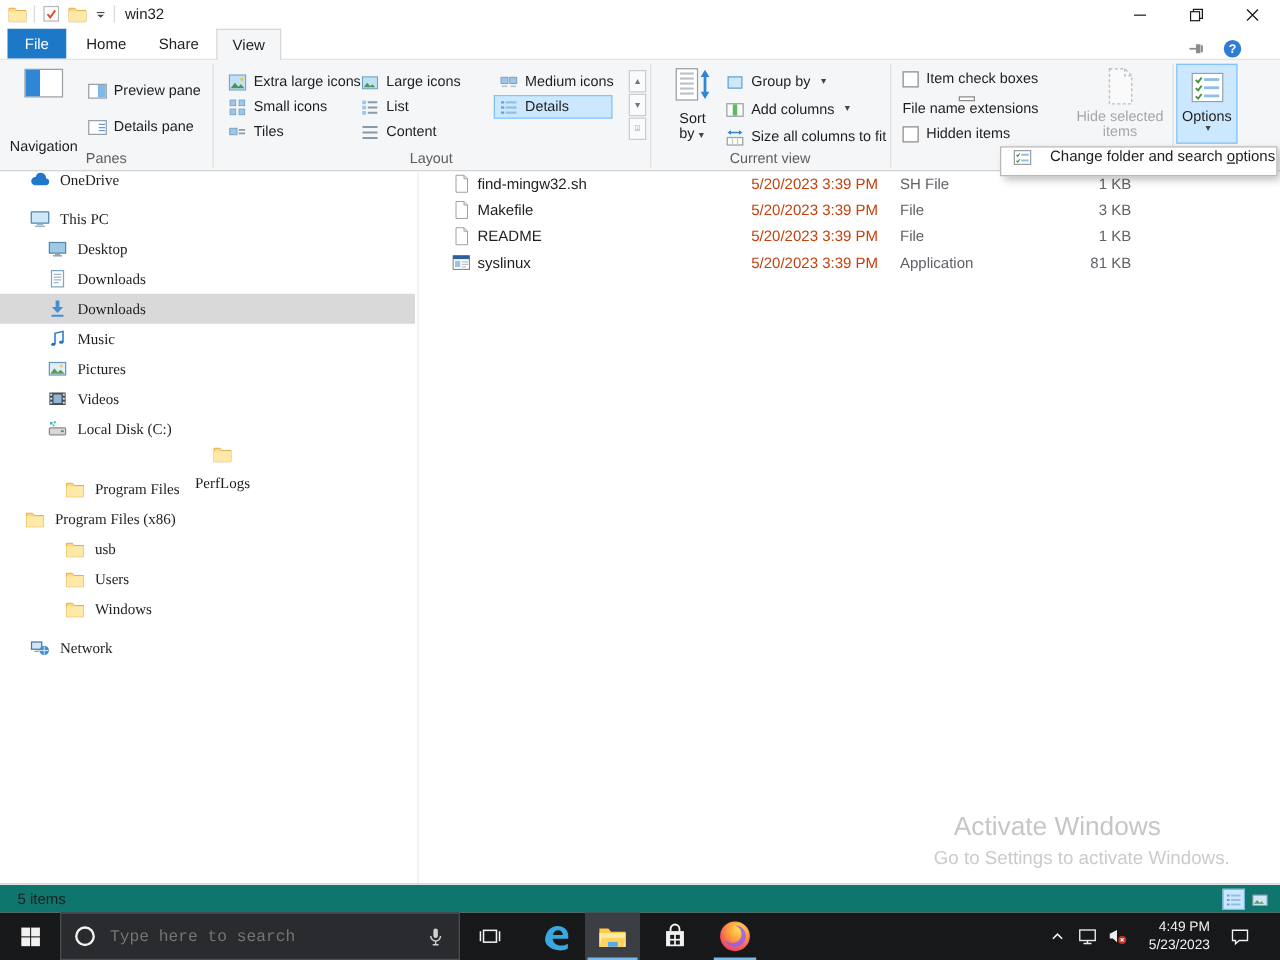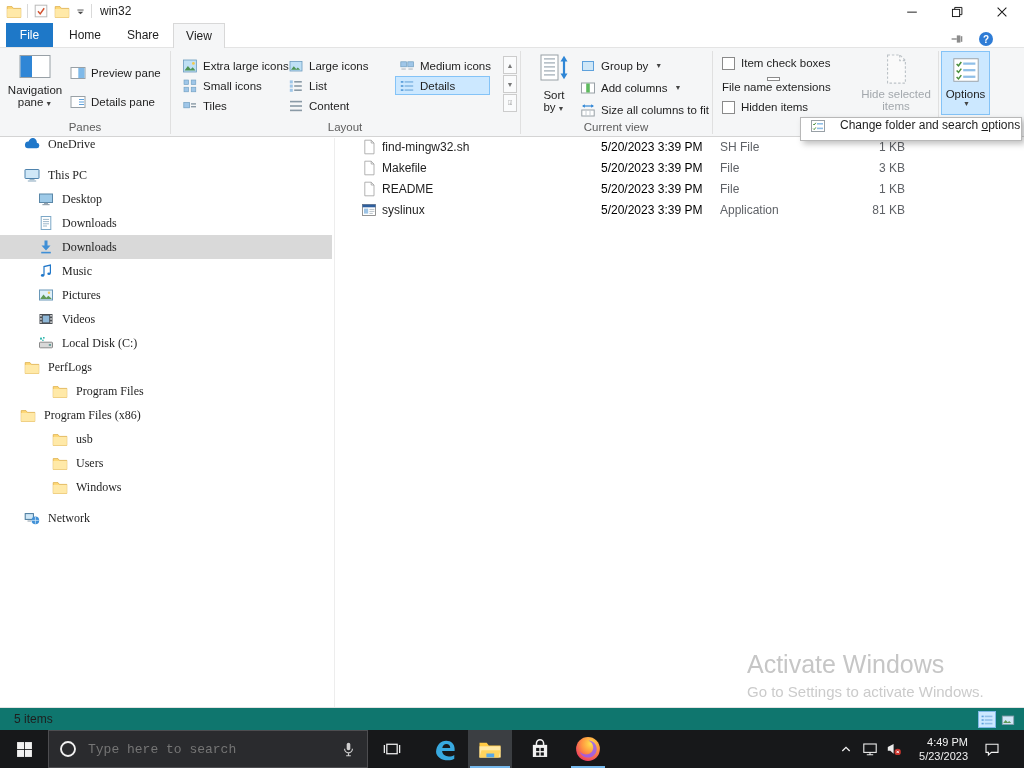--- a/index.html
+++ b/index.html
@@ -61,27 +61,27 @@
   #main { position:absolute; top:138px; left:0; right:0; height:569px; background:#fff; overflow:hidden; }
   #main-divider { position:absolute; left:334px; top:0; bottom:0; width:1px; background:#ededed; }
   #sidebar { position:absolute; left:0; top:0; width:334px; height:100%;font-family:Liberation Serif, serif; }
   .sb-row { position:absolute; left:0; right:2px; height:24px; display:flex; align-items:center; gap:8px; }
   .sb-row .icon { width:16px; height:16px; }
   .sb-row.selected { background:#d9d9d9; }
   #filelist { position:absolute; left:348px; top:0; right:0; height:100%; }
   .fr { position:absolute; left:6px; height:21px; display:flex; align-items:center; padding-left:7px; }
   .fr .icon { width:16px; height:16px; margin-right:5px; }
   .fr-name { width:219px; color:#1e1e1e; }
-  .fr-date { width:119px; color:#000000; }
+  .fr-date { width:119px; color:#c2410c; }
   .fr-type { width:117px; color:#5f6267; }
   .fr-size { width:68px; text-align:right; color:#5f6267; }
 
   
   #watermark { position:absolute; left:747px; top:650px; color:#c6c6c6; pointer-events:none; }
-  #watermark .wm1 { font-size:25px; }
+  #watermark .wm1 { font-size:21px;margin-left:16px; }
   #watermark .wm2 { font-size:15px; margin-top:4px; color:#cbcbcb; }
 
   
   #statusbar { position:absolute; top:707px; left:0; right:0; height:23px; background:#0f766e; border-top:1px solid #e3e3e3; }
   #status-count { position:absolute; left:14px; top:4px; }
   .view-toggle { position:absolute; top:3px; width:18px; height:17px; display:flex; align-items:center; justify-content:center;
     border:1px solid transparent; }
   .view-toggle .icon { width:14px; height:14px; }
   #toggle-details { right:28px; background:#cce8ff; border-color:#7fb9e8; }
   #toggle-thumbs { right:7px; }
@@ -189,21 +189,21 @@
   <span class="tab-extra icon" id="ribbon-help">
       <svg viewBox="0 0 16 16">
         <circle cx="8" cy="8" r="7" fill="#2e7cd6"></circle>
         <text x="8" y="11.5" text-anchor="middle" font-size="10" fill="#fff" font-weight="bold" font-family="Liberation Sans,sans-serif">?</text>
       </svg>
     </span>
 </div>
 
 <div id="ribbon">
 
-  <div class="rbtn-lg" style="left:4px;width:62px;">
+  <div class="rbtn-lg" style="left:4px;width:62px;gap:28px;">
     <span class="icon" style="width:32px;height:26px;margin:3px 0 4px;">
         <svg viewBox="0 0 32 26">
           <rect x="1" y="1.5" width="30" height="22" fill="#fff" stroke="#98a0a6"></rect>
           <rect x="1.5" y="2" width="11.5" height="21" fill="#2f86d6"></rect>
         </svg>
       </span>
     <span class="lbl">Navigation</span>
     <span class="lbl"><span>pane</span><span class="caret">▼</span></span>
   </div>
   <div class="rbtn-sm" style="left:70px;top:15px;">
@@ -545,21 +545,21 @@
               <rect x="2" y="2.6" width="2" height="2"></rect>
               <rect x="5" y="2" width="1.6" height="1.6"></rect>
               <rect x="4.2" y="4.6" width="1.4" height="1.4"></rect>
             </g>
             <rect x="1.5" y="7.2" width="13" height="5.6" rx=".8" fill="#d8d8d8" stroke="#8a8a8a"></rect>
             <rect x="10.8" y="9.2" width="2.2" height="1.5" fill="#4a8f8a"></rect>
           </svg>
         </span>
         <span>Local Disk (C:)</span>
       </div>
-      <div class="sb-row" style="top: 217px; padding-left: 24px;">
+      <div class="sb-row" style="top: 217px; padding-left: 24px; flex-direction: column;">
         <span class="icon" style="width: 16px; height: 16px;">
           <svg viewBox="0 0 16 16">
             <path d="M1.2 3.6h4.8l1.4 1.8h7.4v9H1.2z" fill="#ffd978" stroke="#d9a741" stroke-width=".7"></path>
             <path d="M1.2 6h13.6v8.4H1.2z" fill="#ffe9a8"></path>
           </svg>
         </span>
         <span>PerfLogs</span>
       </div>
       <div class="sb-row" style="top: 241px; padding-left: 52px;">
         <span class="icon" style="width: 16px; height: 16px;">

